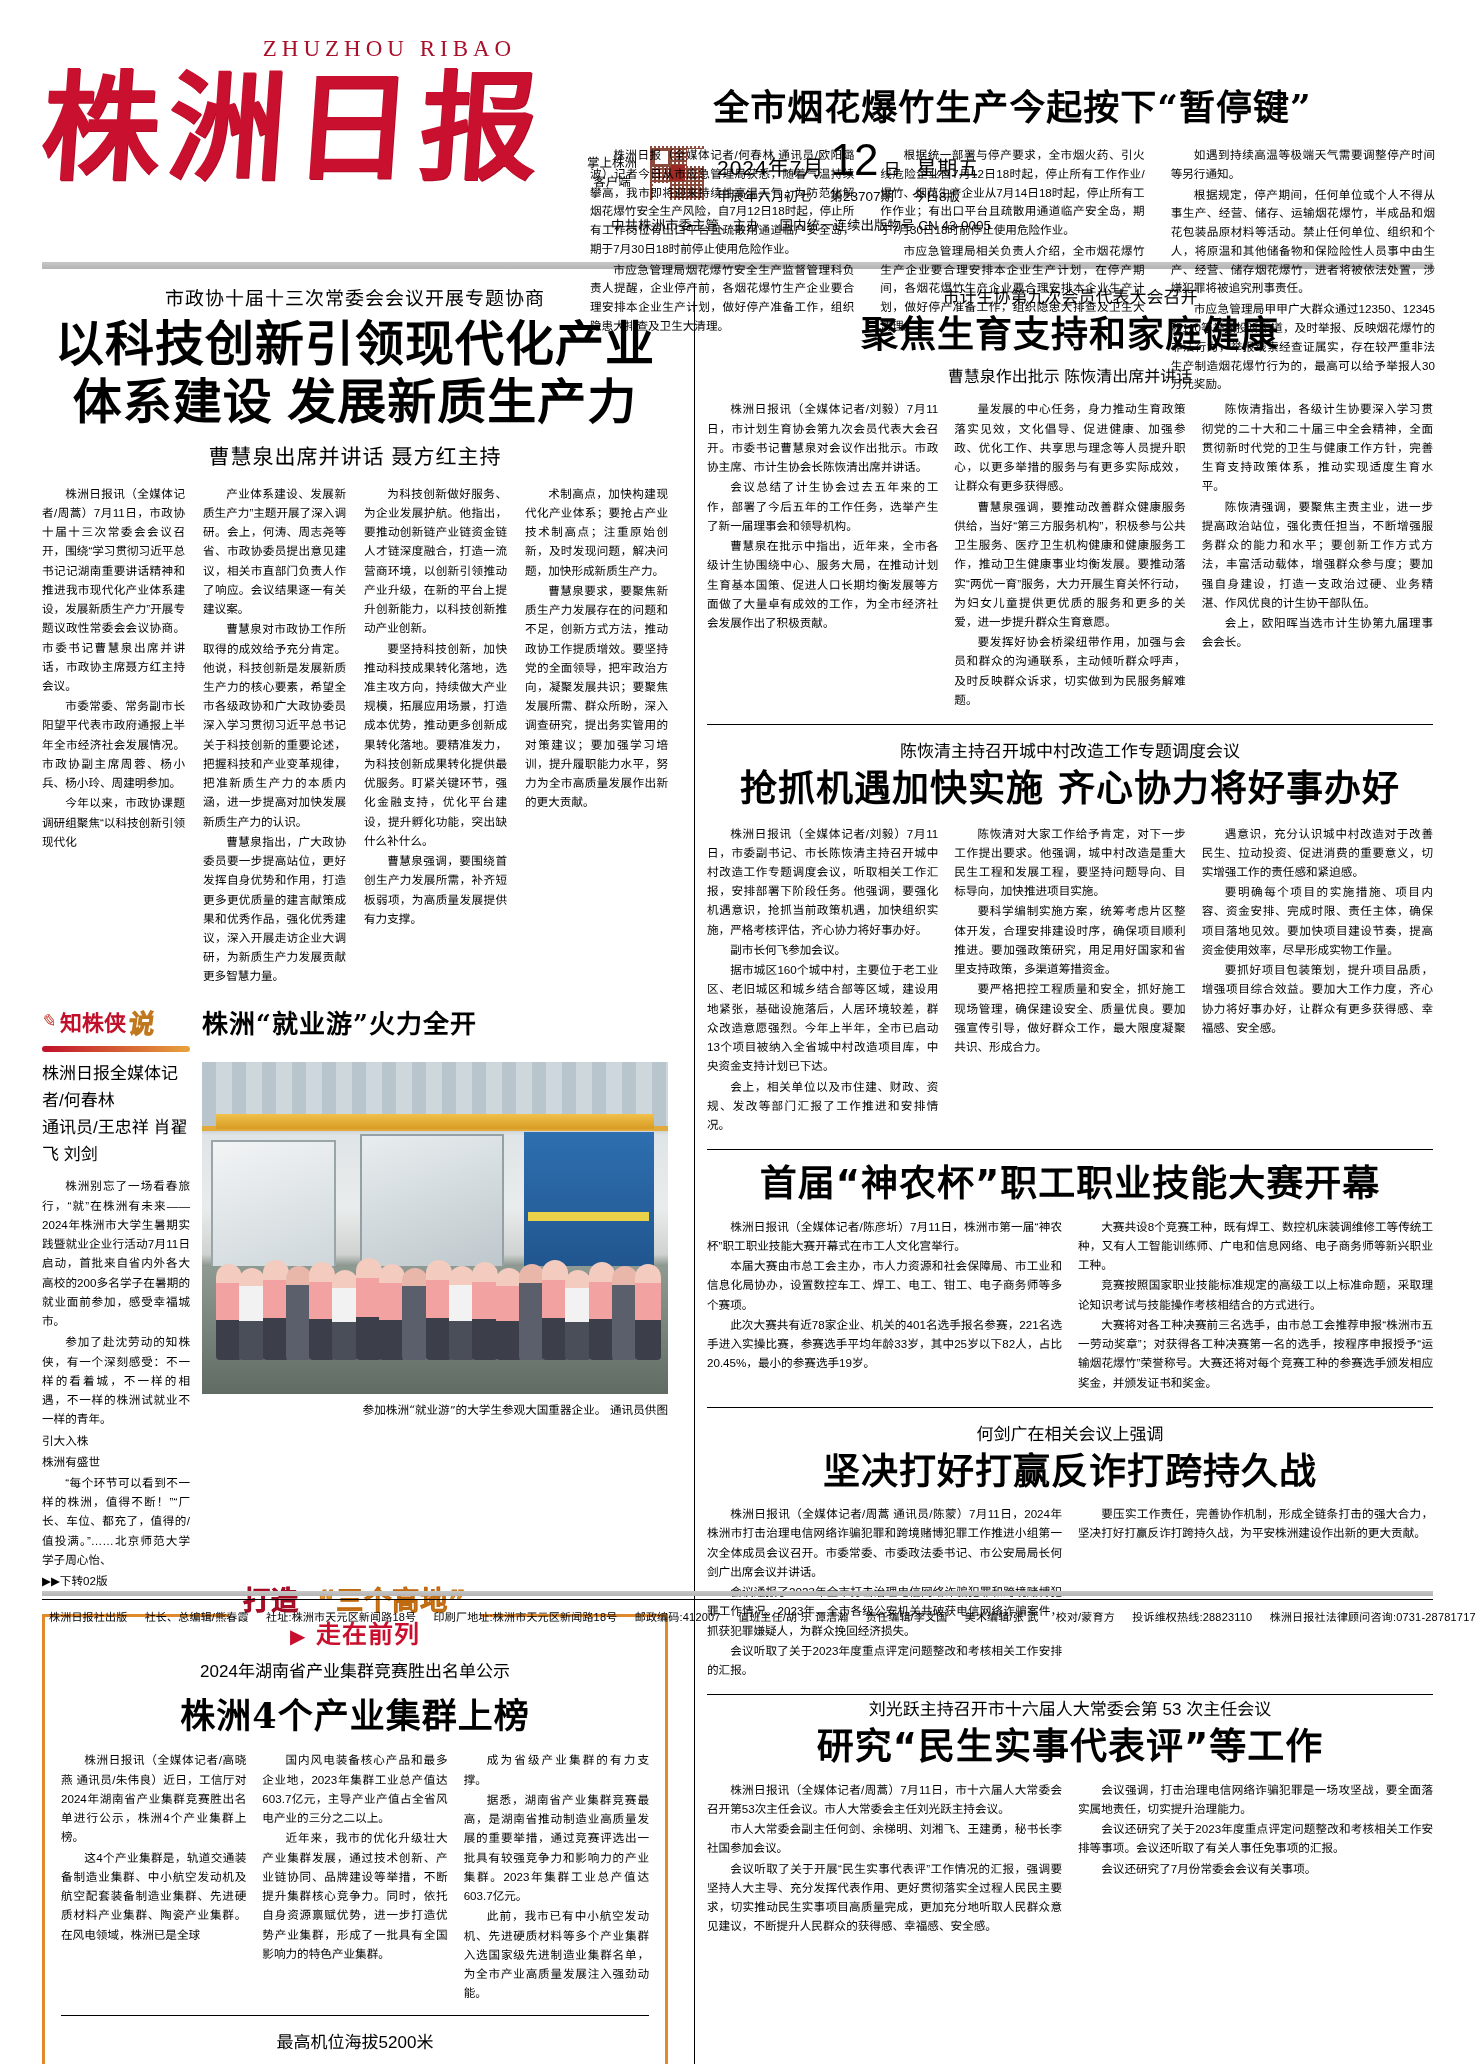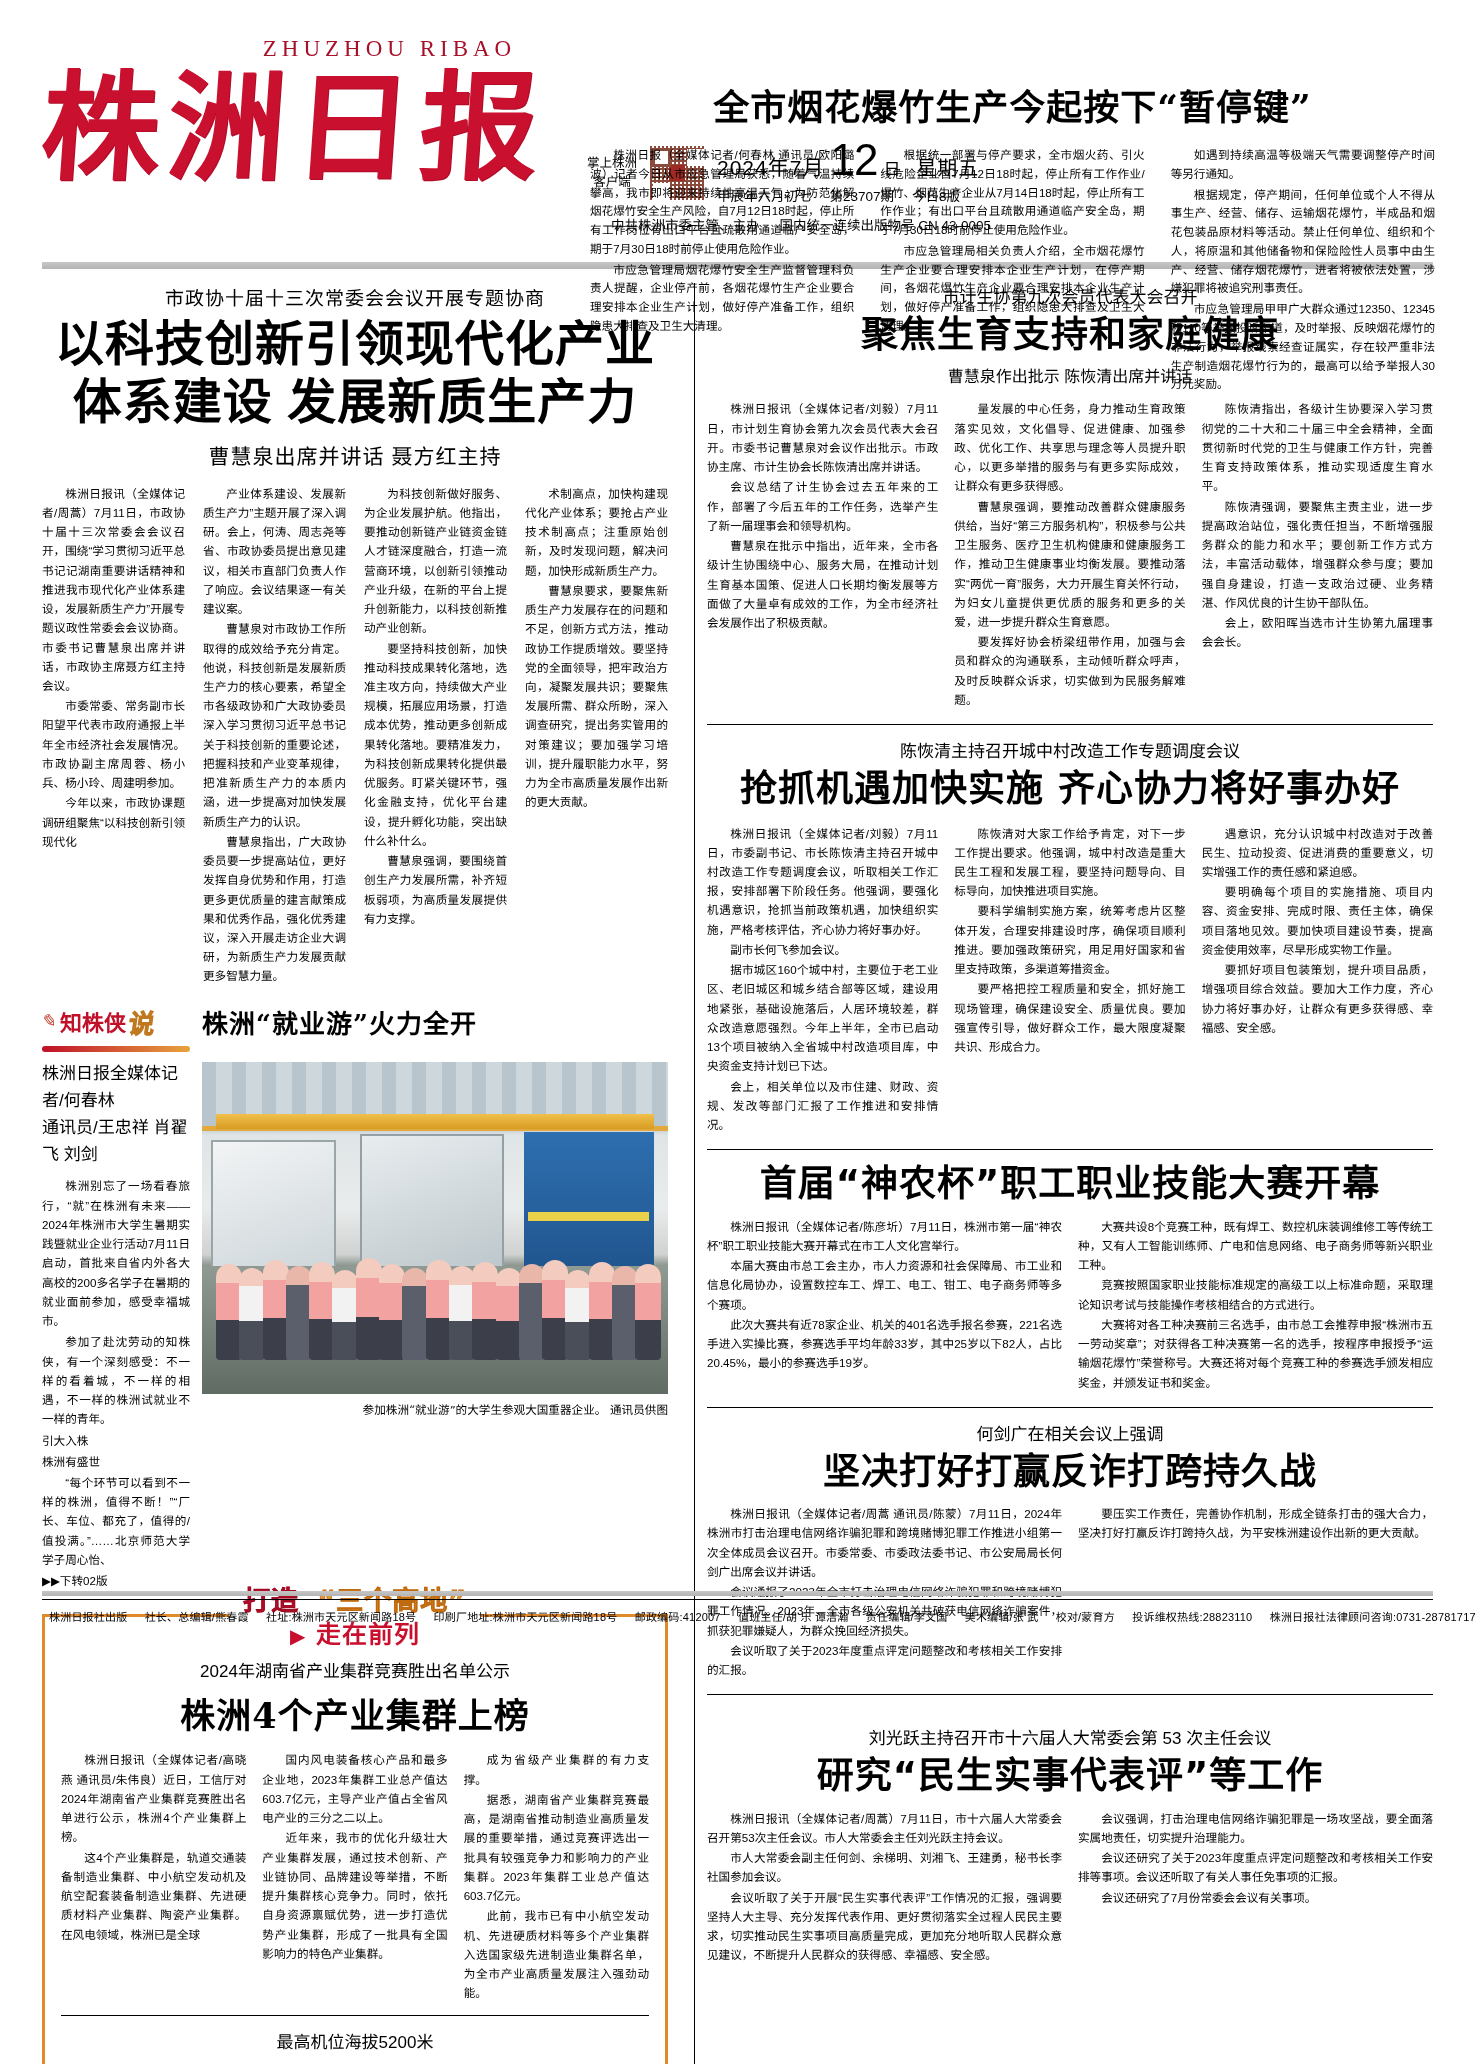--- a/index.html
+++ b/index.html
@@ -732,21 +732,21 @@
             <p>会议听取了关于2023年度重点评定问题整改和考核相关工作安排的汇报。</p>
           </div>
           <div>
             <p>要压实工作责任，完善协作机制，形成全链条打击的强大合力，坚决打好打赢反诈打跨持久战，为平安株洲建设作出新的更大贡献。</p>
           </div>
         </div>
       </div>
 
       <div class="hr-thin" style="margin-top:14px"></div>
 
-      <div style="margin-top:29px">
+      <div style="margin-top:0">
         <div class="r-kicker">刘光跃主持召开市十六届人大常委会第 53 次主任会议</div>
         <div class="r-head">研究“民生实事代表评”等工作</div>
         <div class="body2">
           <div>
             <p>株洲日报讯（全媒体记者/周蒿）7月11日，市十六届人大常委会召开第53次主任会议。市人大常委会主任刘光跃主持会议。</p>
             <p>市人大常委会副主任何剑、余梯明、刘湘飞、王建勇，秘书长李社国参加会议。</p>
             <p>会议听取了关于开展“民生实事代表评”工作情况的汇报，强调要坚持人大主导、充分发挥代表作用、更好贯彻落实全过程人民民主要求，切实推动民生实事项目高质量完成，更加充分地听取人民群众意见建议，不断提升人民群众的获得感、幸福感、安全感。</p>
           </div>
           <div>
             <p>会议强调，打击治理电信网络诈骗犯罪是一场攻坚战，要全面落实属地责任，切实提升治理能力。</p>

